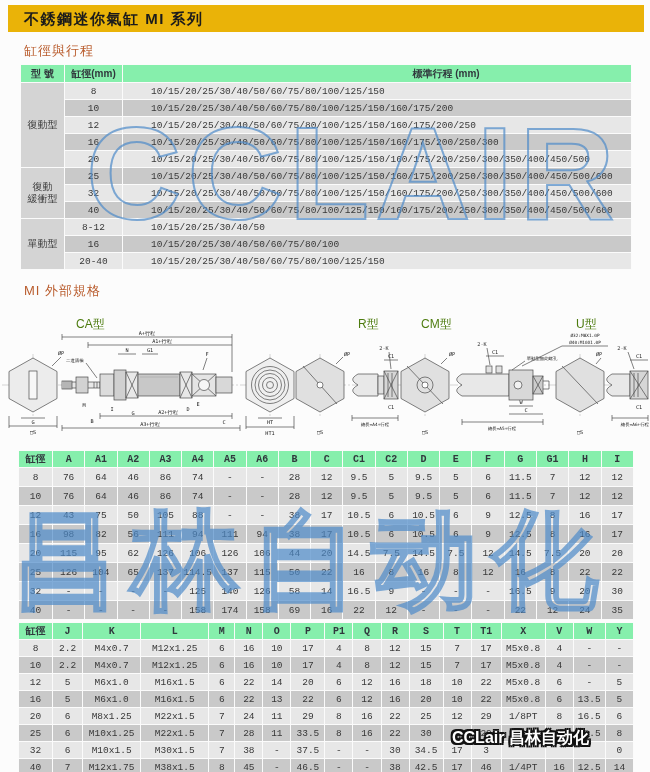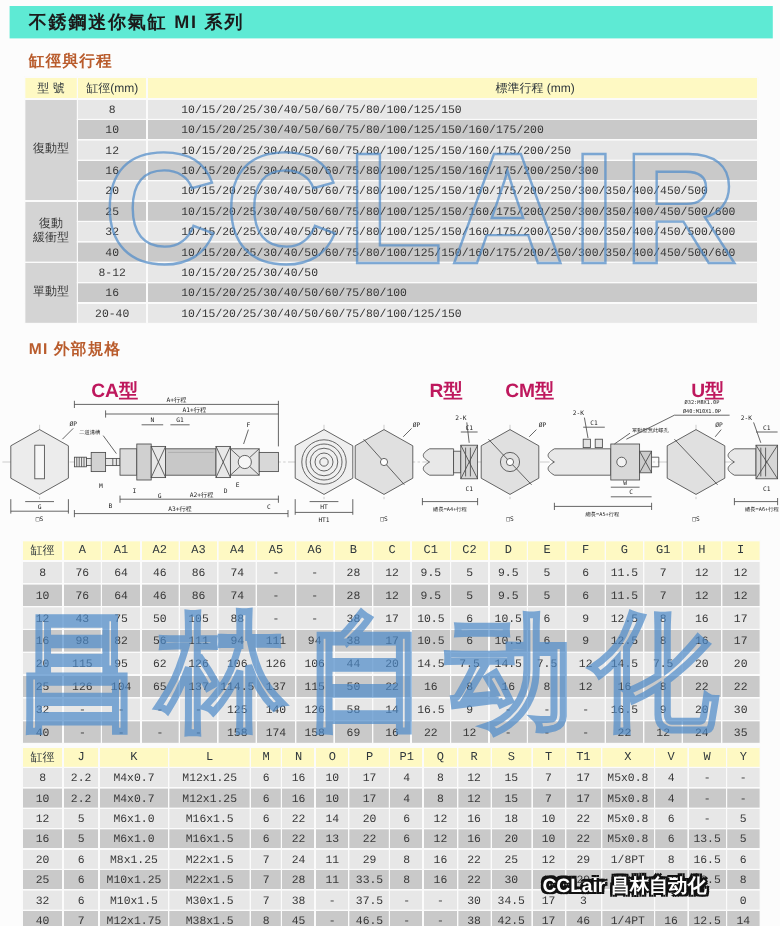--- a/index.html
+++ b/index.html
@@ -1,27 +1,27 @@
 <!DOCTYPE html>
 <html><head>
 <meta charset="utf-8">
 <style>
   html,body{margin:0;padding:0}
   body{width:650px;height:772px;position:relative;overflow:hidden;background:#fcfcfc;
        font-family:"Liberation Sans",sans-serif;color:#2c2c2c}
-  .titlebar{position:absolute;left:8px;top:5px;width:636px;height:27px;background:#5eead4}
+  .titlebar{position:absolute;left:8px;top:5px;width:636px;height:27px;background:#eab308}
   .titlebar span{display:block;font-weight:bold;font-size:15px;line-height:27px;padding-left:16px;
        letter-spacing:1.5px;color:#1b1b1b}
-  .sec{position:absolute;font-weight:bold;font-size:13px;color:#b95c2d;letter-spacing:1px}
+  .sec{position:absolute;font-weight:normal;font-size:13px;color:#b95c2d;letter-spacing:1px}
   #sec1{left:24px;top:42px}
   #sec2{left:24px;top:282px}
 
   table{border-collapse:collapse;table-layout:fixed}
   th,td{border:1px solid #fbfbfb;overflow:hidden;white-space:nowrap;padding:0;text-align:center}
-  th{background:#fef9c3;font-weight:normal;color:#30383d}
+  th{background:#86efac;font-weight:bold;color:#30383d}
   tr.light td{background:#e7e7e7}
   tr.dark td{background:#c9c9c9}
   td{color:#383838}
 
   #stroke-table{position:absolute;left:20px;top:64px;width:612px;
        font-family:"Liberation Mono","DejaVu Sans Mono",monospace;font-size:9.5px}
   #stroke-table th{height:17px;font-size:10px;font-family:"Liberation Sans",sans-serif}
   #stroke-table th.th-stroke{text-align:center;padding-left:138px}
   #stroke-table td{height:16px}
   #stroke-table td.stroke{text-align:left;padding-left:28px}
@@ -29,21 +29,21 @@
        font-size:10px;line-height:12px}
 
   .dimtable{position:absolute;left:18px;width:616px;
        font-family:"Liberation Mono","DejaVu Sans Mono",monospace;font-size:9.5px}
   .dimtable th{height:16px;font-size:10px}
   #dim1{top:450px}
   #dim1 td{height:18px}
   #dim2{top:622px}
   #dim2 td{height:16px}
 
-  .tlabel{position:absolute;top:316px;font-weight:bold;font-size:16px;color:#be185d}
+  .tlabel{position:absolute;top:316px;font-weight:normal;font-size:12px;color:#4d7c0f}
   #drawings{position:absolute;left:0;top:328px;width:650px;height:120px}
   #drawings text{font-family:"DejaVu Sans Mono",monospace;fill:#222}
   .t5{font-size:5.2px}.t4{font-size:4.4px}
 
   .wm{position:absolute;font-weight:bold;color:transparent;pointer-events:none;z-index:5;
       -webkit-text-stroke:2px rgba(77,138,201,0.7)}
   #wm1{left:86px;top:98px;font-size:132px;letter-spacing:6px}
   #wm2{left:12px;top:490px;font-size:106px;letter-spacing:14px;-webkit-text-stroke-width:2.5px}
   #wm-corner{position:absolute;left:452px;top:728px;z-index:6;font-weight:bold;font-size:16px;color:#fff;
       text-shadow:-2px -2px 0 #111,2px -2px 0 #111,-2px 2px 0 #111,2px 2px 0 #111,

